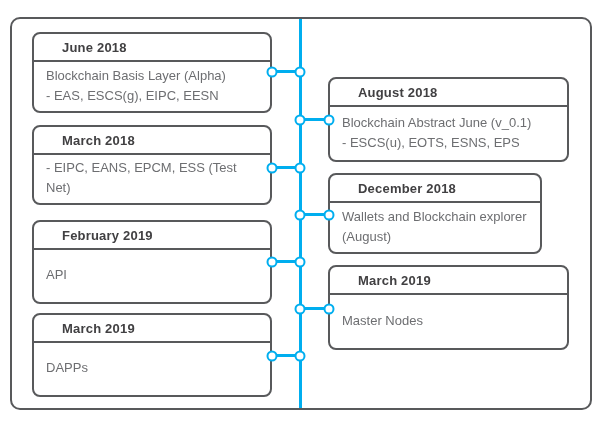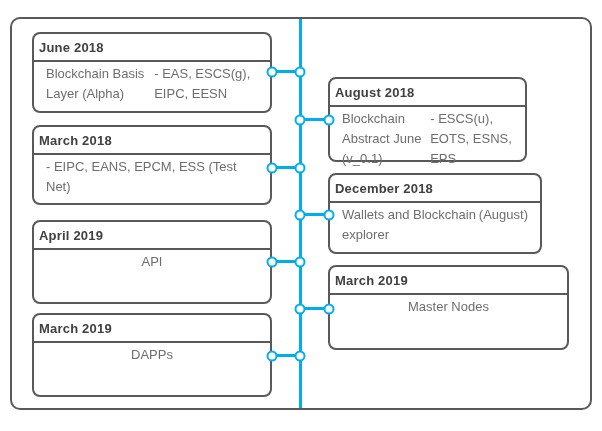--- a/index.html
+++ b/index.html
@@ -41,30 +41,30 @@
     flex-direction: column;
     z-index: 2;
   }
   .card-header {
     flex: 0 0 auto;
     height: 28px;
     box-sizing: border-box;
     border-bottom: 2px solid var(--border, #58595b);
     display: flex;
     align-items: center;
-    padding: 0 5px;
+    padding: 0 28px;
     font-size: 13px;
     font-weight: bold;
     color: var(--heading, #414042);
     letter-spacing: 0.2px;
   }
   .card-body {
     flex: 1 1 auto;
     display: flex;
-    flex-direction: row;
+    flex-direction: column;
     justify-content: center;
     padding: 2px 12px 4px 12px;
     font-size: 13px;
     line-height: 20px;
     color: var(--body, #6d6e71);
   }
   .connector {
     position: absolute;
     height: 3px;
     background: var(--accent, #00aeef);
@@ -98,36 +98,36 @@
   </div>
 
   <div class="card" style="left:32px; top:125px; width:240px; height:80px;">
     <div class="card-header">March 2018</div>
     <div class="card-body">
       <div>- EIPC, EANS, EPCM, ESS (Test Net)</div>
     </div>
   </div>
 
   <div class="card" style="left:32px; top:220px; width:240px; height:84px;">
-    <div class="card-header">April 2019</div>
+    <div class="card-header">February 2019</div>
     <div class="card-body">
       <div>API</div>
 
     </div>
   </div>
 
   <div class="card" style="left:32px; top:313px; width:240px; height:84px;">
     <div class="card-header">March 2019</div>
     <div class="card-body">
       <div>DAPPs</div>
 
     </div>
   </div>
 
-  <div class="card" style="left:328px; top:77px; width:199px; height:85px;">
+  <div class="card" style="left:328px; top:77px; width:241px; height:85px;">
     <div class="card-header">August 2018</div>
     <div class="card-body">
       <div>Blockchain Abstract June (v_0.1)</div>
       <div>- ESCS(u), EOTS, ESNS, EPS</div>
     </div>
   </div>
 
   <div class="card" style="left:328px; top:173px; width:214px; height:81px;">
     <div class="card-header">December 2018</div>
     <div class="card-body">

